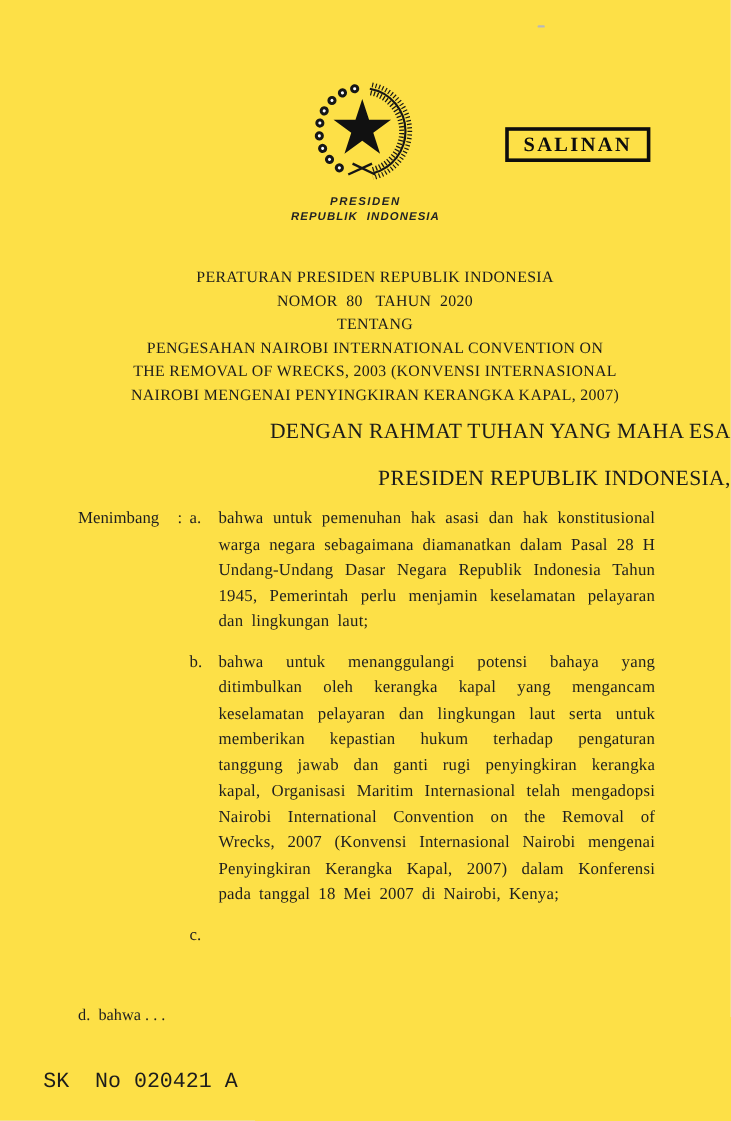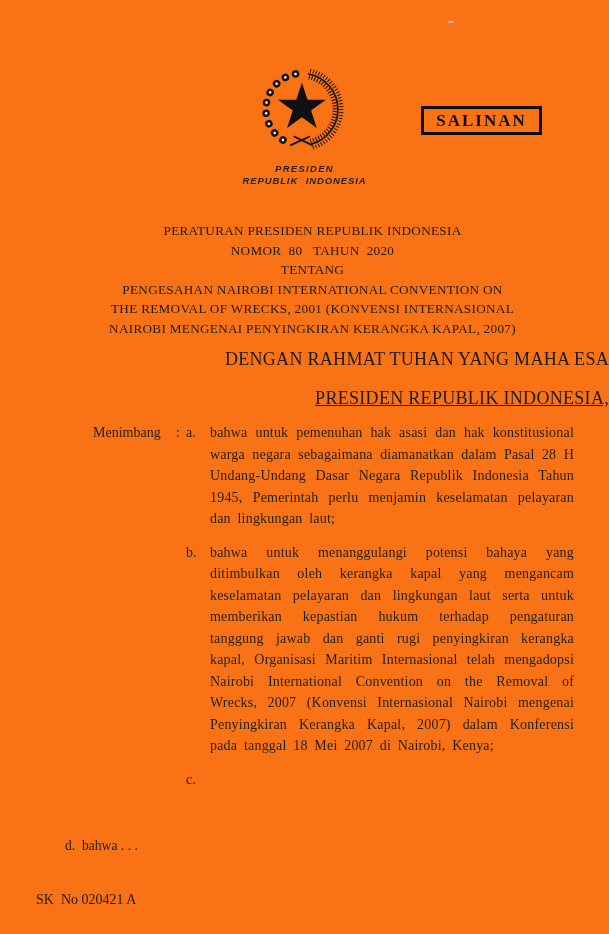--- a/index.html
+++ b/index.html
@@ -1,19 +1,19 @@
 <!DOCTYPE html>
 <html><head>
 <meta charset="utf-8">
 <style>
   html,body{margin:0;padding:0;background:#e8e8e8;}
   .page{
     position:relative;
     width:609px;height:934px;
-    background:#f97316;
+    background:#fde047;
     font-family:"Liberation Serif", serif;
     color:#1f1f1f;
     overflow:hidden;
     margin:0 auto;
   }
   .artifact{
     position:absolute;left:448px;top:21px;width:6px;height:2px;
     background:#b9b9b9;border-radius:1px;
   }
   .stamp{
@@ -39,43 +39,43 @@
     text-align:center;font-size:13.2px;line-height:19.5px;
     letter-spacing:0.3px;color:#1b1b1b;
   }
   .t-pre{white-space:pre;}
   .it{}
   .invocation,.authority{
     position:absolute;left:0;right:0;text-align:right;
     font-size:18px;letter-spacing:0.3px;color:#1b1b1b;
   }
   .invocation{top:349px;}
-  .authority{top:388px;text-decoration:underline;}
+  .authority{top:388px;}
   .considerations{
     position:absolute;top:422px;left:65px;width:481px;
-    font-size:14px;line-height:21.5px;color:#1f1f1f;margin-left:28px;
+    font-size:14px;line-height:21.5px;color:#1f1f1f;
   }
   .c-item{
     display:grid;
     grid-template-columns:83px 10px 24px 1fr;
     align-items:start;
   }
   .c-item + .c-item{margin-top:12px;}
   .c-text{
     text-align:justify;
     letter-spacing:0.2px;word-spacing:3px;
   }
   .catchword{
     position:absolute;top:838px;left:65px;width:481px;
     text-align:left;font-size:13.6px;white-space:pre;color:#1f1f1f;
   }
   .footer{
     position:absolute;left:36px;top:892px;
-    font-family:Liberation Serif, serif;
-    font-size:14px;color:#1c1c1c;white-space:pre;
+    font-family:Liberation Mono, monospace;
+    font-size:18px;color:#1c1c1c;white-space:pre;
   }
 </style>
 </head>
 <body>
 
 <div class="page">
 
   <span class="artifact"></span>
 
   <div class="stamp">
@@ -100,21 +100,21 @@
   </div>
 
   <div class="lh1">PRESIDEN</div>
   <div class="lh2">REPUBLIK INDONESIA</div>
 
   <div class="title-block">
     <div class="t-line">PERATURAN PRESIDEN REPUBLIK INDONESIA</div>
     <div class="t-line t-pre">NOMOR  80   TAHUN  2020</div>
     <div class="t-line">TENTANG</div>
     <div class="t-line"><span>PENGESAHAN </span><span class="it">NAIROBI INTERNATIONAL CONVENTION ON</span></div>
-    <div class="t-line"><span class="it">THE REMOVAL OF WRECKS</span><span>, 2001 (KONVENSI INTERNASIONAL</span></div>
+    <div class="t-line"><span class="it">THE REMOVAL OF WRECKS</span><span>, 2003 (KONVENSI INTERNASIONAL</span></div>
     <div class="t-line">NAIROBI MENGENAI PENYINGKIRAN KERANGKA KAPAL, 2007)</div>
   </div>
 
   <div class="invocation">DENGAN RAHMAT TUHAN YANG MAHA ESA</div>
   <div class="authority">PRESIDEN REPUBLIK INDONESIA,</div>
 
   <div class="considerations">
 
     <div class="c-item">
       <span class="c-label">Menimbang</span>

